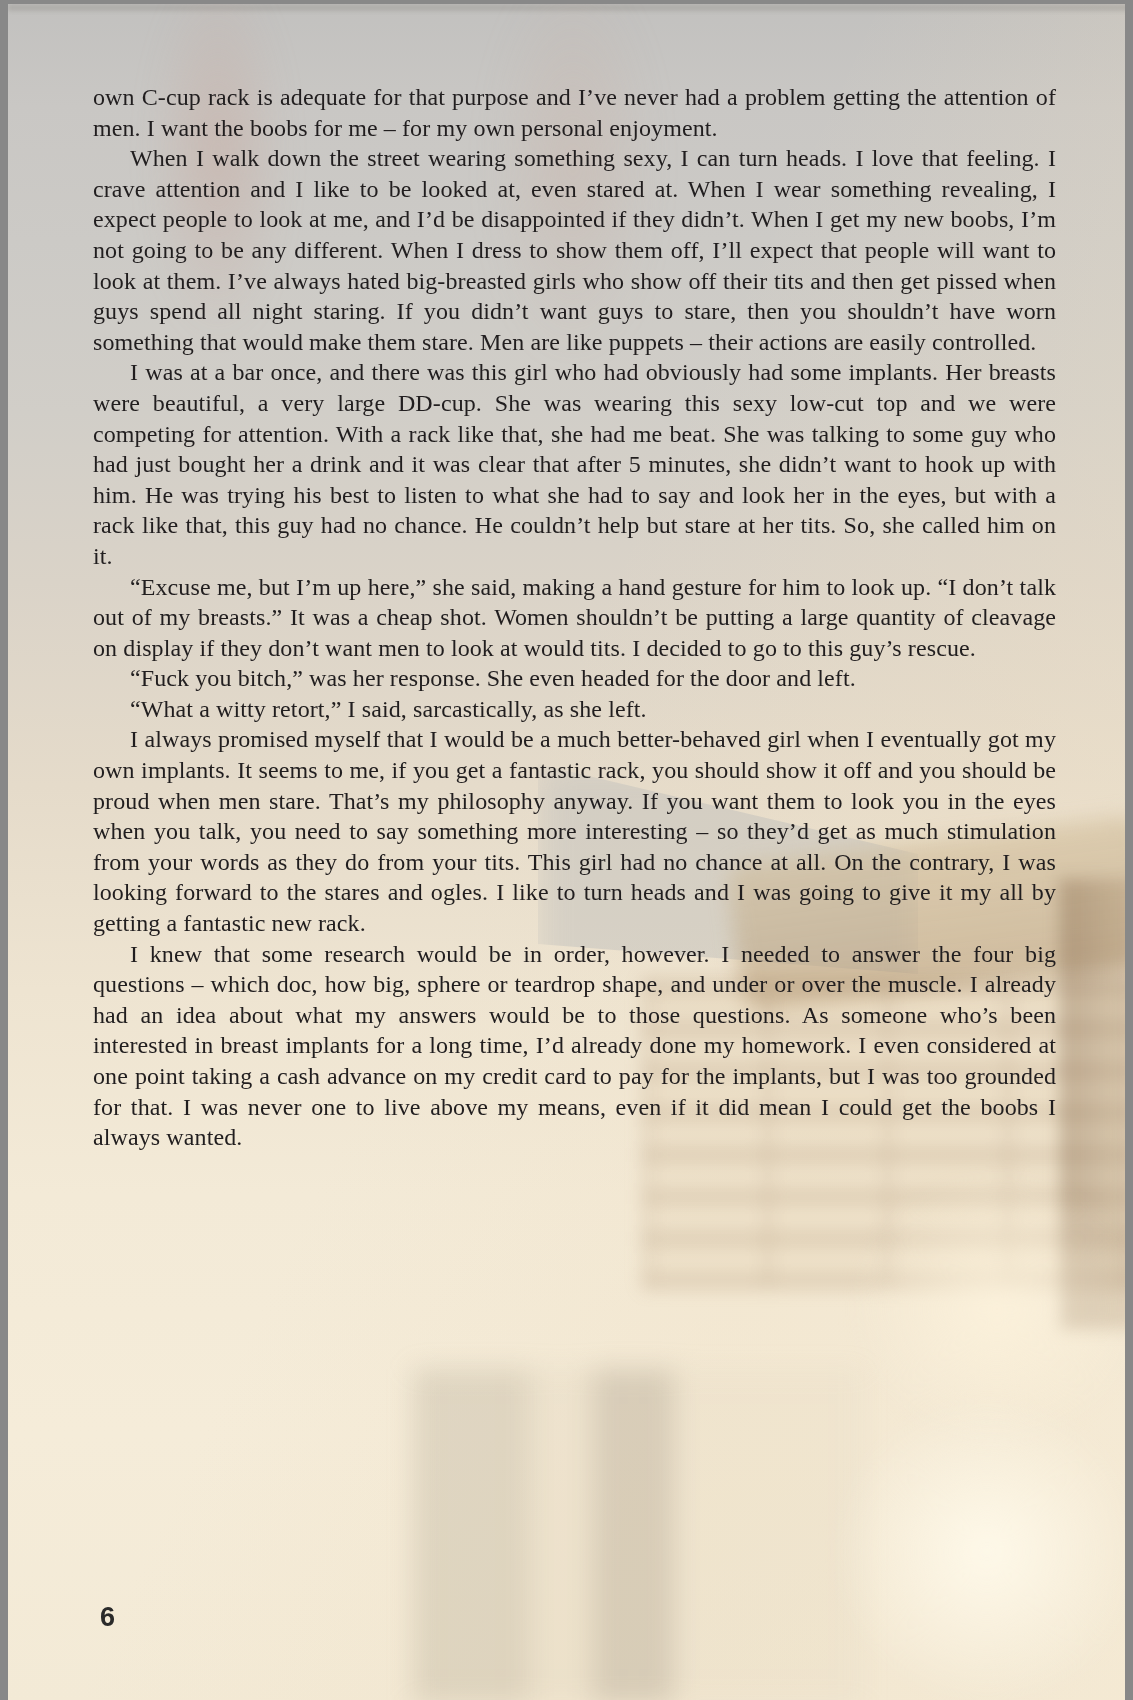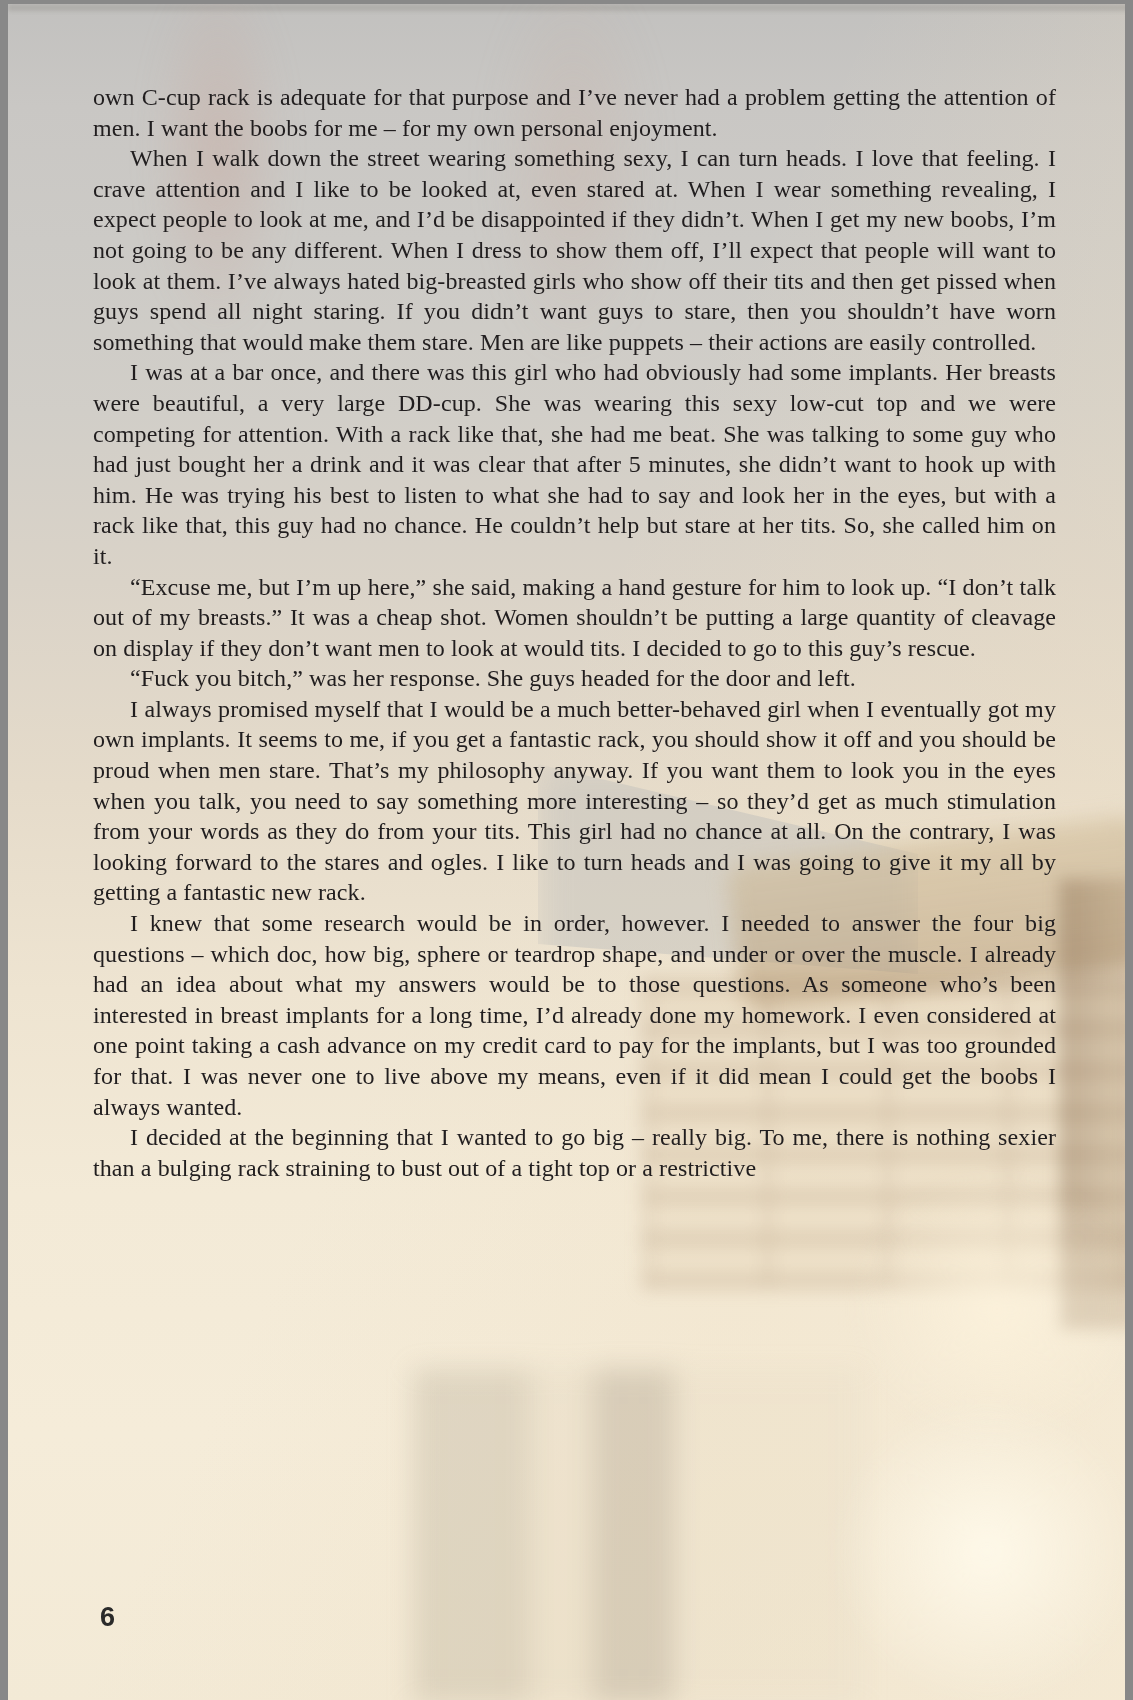--- a/index.html
+++ b/index.html
@@ -142,21 +142,21 @@
   <div class="bg-layer post-right"></div>
   <div class="bg-layer mid-glow"></div>
   <div class="bg-layer bottom-shapes"></div>
   <div class="bg-layer bottom-glow"></div>
 
   <div class="text-block">
     <p class="first">own C-cup rack is adequate for that purpose and I’ve never had a problem getting the attention of men.  I want the boobs for me – for my own personal enjoyment.</p>
     <p>When I walk down the street wearing something sexy, I can turn heads.  I love that feeling.  I crave attention and I like to be looked at, even stared at.  When I wear something revealing, I expect people to look at me, and I’d be disappointed if they didn’t.  When I get my new boobs, I’m not going to be any different.  When I dress to show them off, I’ll expect that people will want to look at them.  I’ve always hated big-breasted girls who show off their tits and then get pissed when guys spend all night staring.  If you didn’t want guys to stare, then you shouldn’t have worn something that would make them stare.  Men are like puppets – their actions are easily controlled.</p>
     <p>I was at a bar once, and there was this girl who had obviously had some implants.  Her breasts were beautiful, a very large DD-cup.  She was wearing this sexy low-cut top and we were competing for attention.  With a rack like that, she had me beat.  She was talking to some guy who had just bought her a drink and it was clear that after 5 minutes, she didn’t want to hook up with him.  He was trying his best to listen to what she had to say and look her in the eyes, but with a rack like that, this guy had no chance.  He couldn’t help but stare at her tits.  So, she called him on it.</p>
     <p>“Excuse me, but I’m up here,” she said, making a hand gesture for him to look up.  “I don’t talk out of my breasts.”  It was a cheap shot.  Women shouldn’t be putting a large quantity of cleavage on display if they don’t want men to look at would tits.  I decided to go to this guy’s rescue.</p>
-    <p>“Fuck you bitch,” was her response.  She guys headed for the door and left.</p>
+    <p>“Fuck you bitch,” was her response.  She even headed for the door and left.</p>
+    <p>“What a witty retort,” I said, sarcastically, as she left.</p>
     <p>I always promised myself that I would be a much better-behaved girl when I eventually got my own implants.  It seems to me, if you get a fantastic rack, you should show it off and you should be proud when men stare.  That’s my philosophy anyway.  If you want them to look you in the eyes when you talk, you need to say something more interesting – so they’d get as much stimulation from your words as they do from your tits.  This girl had no chance at all.  On the contrary, I was looking forward to the stares and ogles.  I like to turn heads and I was going to give it my all by getting a fantastic new rack.</p>
     <p>I knew that some research would be in order, however.  I needed to answer the four big questions – which doc, how big, sphere or teardrop shape, and under or over the muscle.  I already had an idea about what my answers would be to those questions.  As someone who’s been interested in breast implants for a long time, I’d already done my homework.  I even considered at one point taking a cash advance on my credit card to pay for the implants, but I was too grounded for that.  I was never one to live above my means, even if it did mean I could get the boobs I always wanted.</p>
-    <p>I decided at the beginning that I wanted to go big – really big.  To me, there is nothing sexier than a bulging rack straining to bust out of a tight top or a restrictive</p>
   </div>
 
   <div class="page-number">6</div>
 
 </div>
 
 </body></html>

